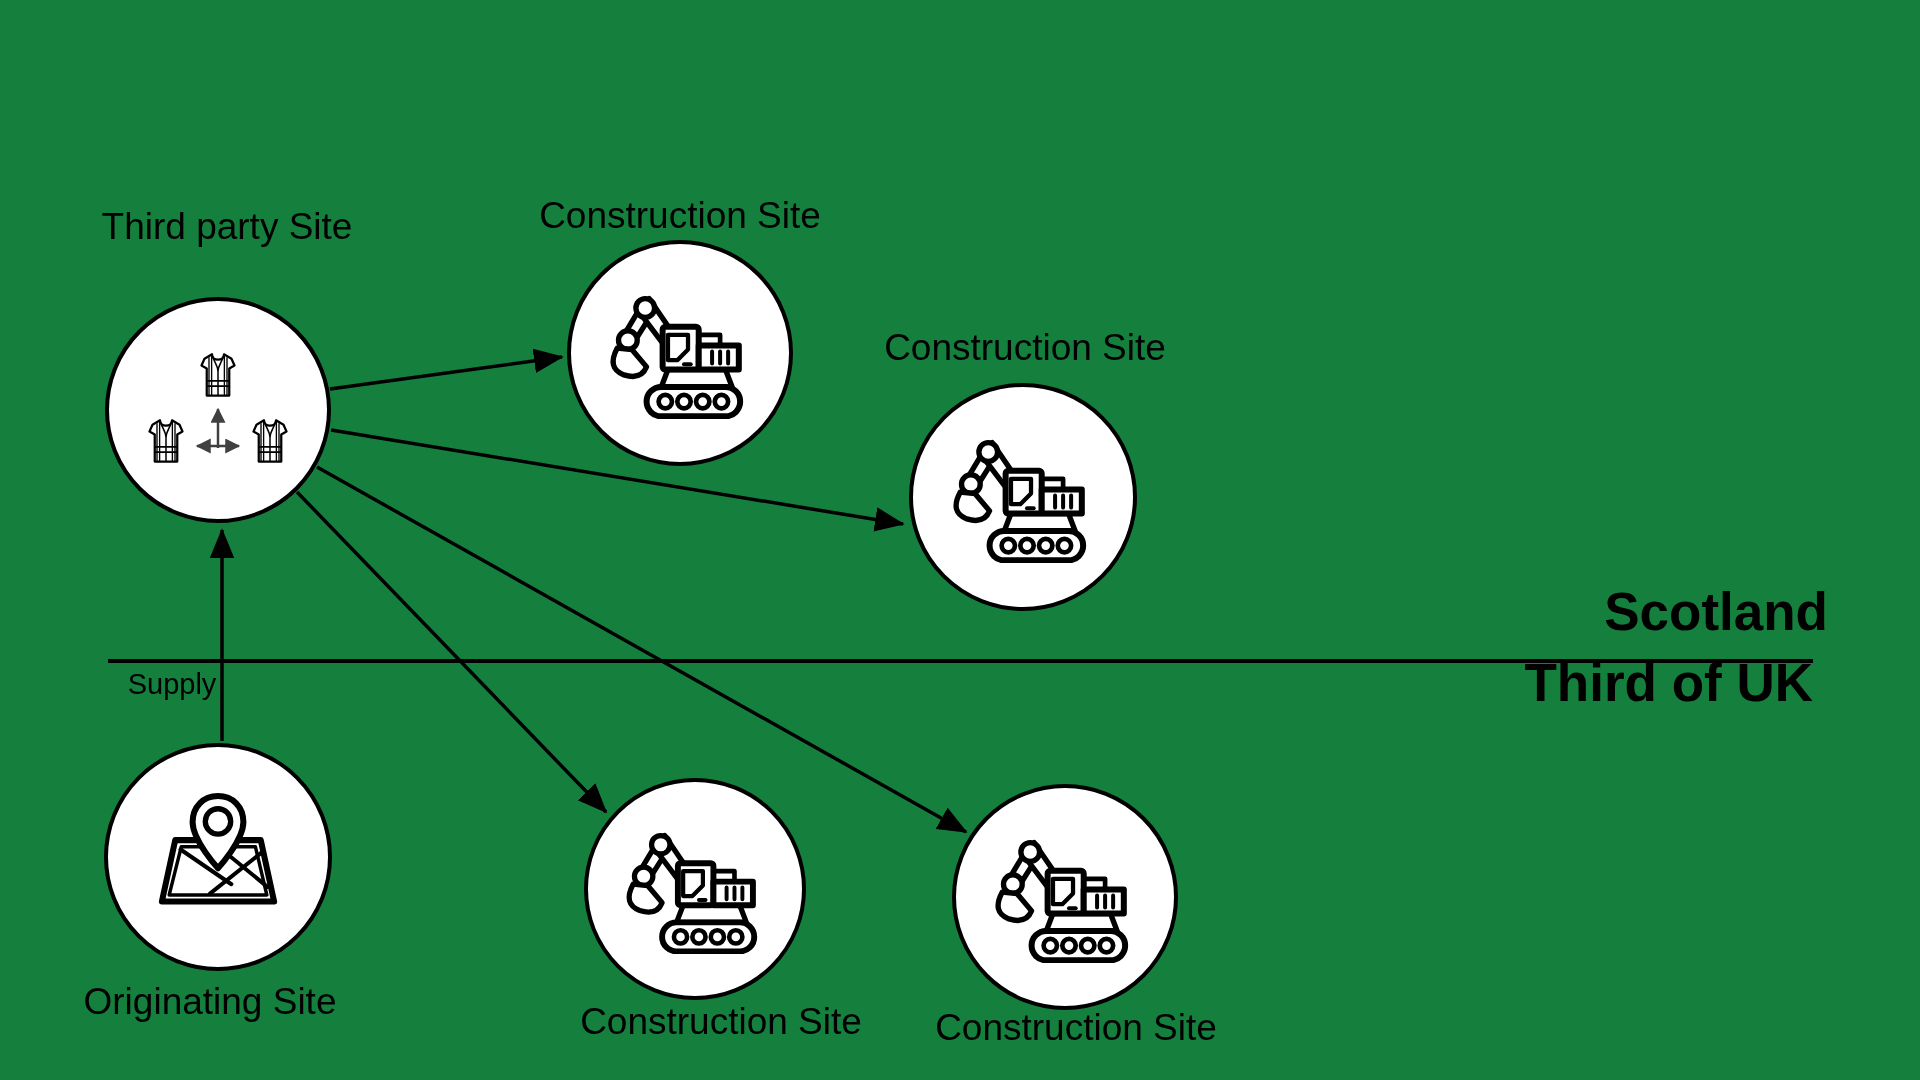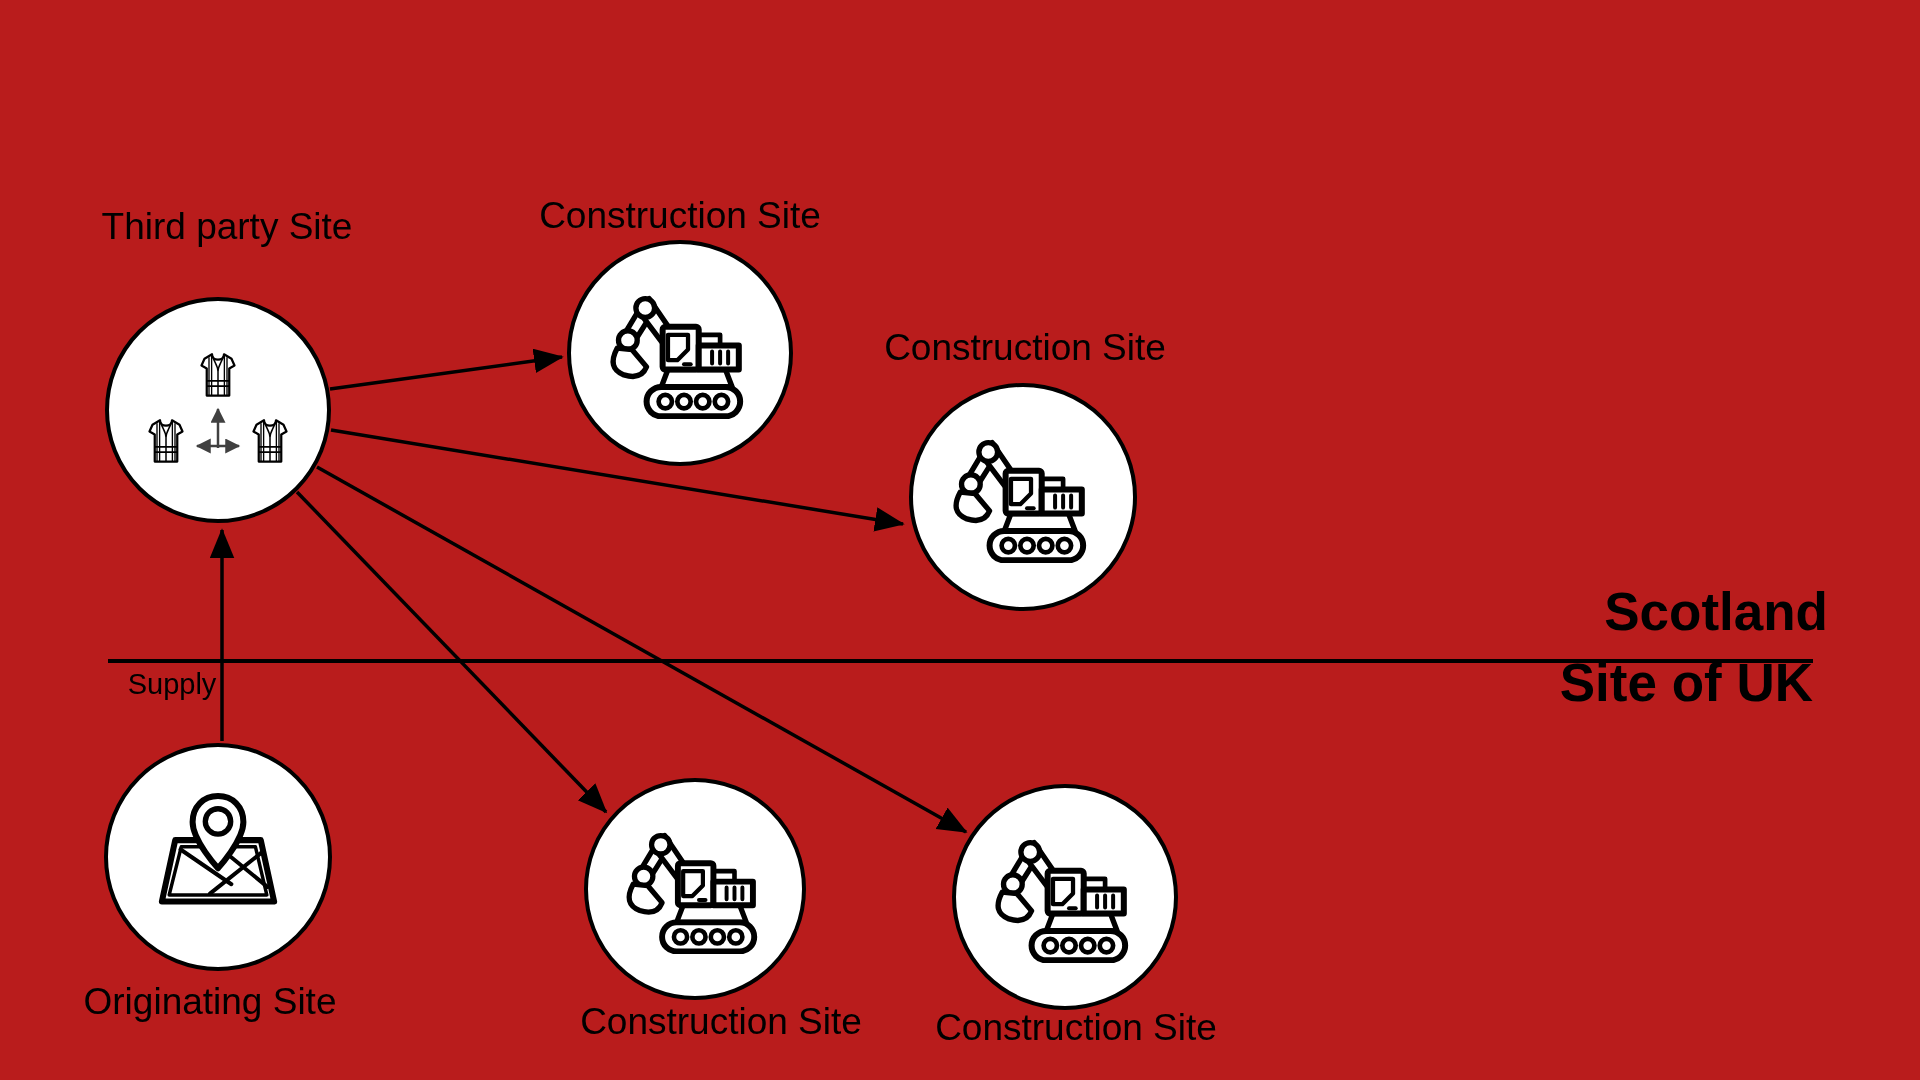--- a/index.html
+++ b/index.html
@@ -1,20 +1,20 @@
 <!DOCTYPE html>
 <html><head>
 <meta charset="utf-8">
 <style>
   html, body { margin: 0; padding: 0; background: #ffffff; }
   .canvas {
     position: relative;
     width: 1920px;
     height: 1080px;
-    background: #b91c1c;
+    background: #15803d;
     overflow: hidden;
     font-family: "Liberation Sans", sans-serif;
     color: #000000;
   }
   .defs-holder { position: absolute; width: 0; height: 0; overflow: hidden; }
   .circle-node {
     position: absolute;
     box-sizing: border-box;
     border: 4.5px solid #000000;
     border-radius: 50%;
@@ -157,21 +157,21 @@
 
   <div class="node-label" style="left:227px; top:207px;">Third party Site</div>
   <div class="node-label" style="left:680px; top:196px;">Construction Site</div>
   <div class="node-label" style="left:1025px; top:328px;">Construction Site</div>
   <div class="node-label" style="left:721px; top:1002px;">Construction Site</div>
   <div class="node-label" style="left:1076px; top:1008px;">Construction Site</div>
   <div class="node-label" style="left:210px; top:982px;">Originating Site</div>
   <div class="supply-label" style="left:172px; top:668px;">Supply</div>
 
   <div class="region-label" style="right:92px; top:584px;">Scotland</div>
-  <div class="region-label" style="right:107px; top:655px;">Site of UK</div>
+  <div class="region-label" style="right:107px; top:655px;">Third of UK</div>
 
   <svg class="connections" viewBox="0 0 1920 1080">
     <line class="divider" x1="108" y1="661" x2="1813" y2="661"></line>
     <line class="conn" x1="222" y1="741" x2="222" y2="530" marker-end="url(#ah)"></line>
     <line class="conn" x1="330" y1="389" x2="562" y2="357" marker-end="url(#ah)"></line>
     <line class="conn" x1="331" y1="430" x2="903" y2="524" marker-end="url(#ah)"></line>
     <line class="conn" x1="297" y1="492" x2="606" y2="812" marker-end="url(#ah)"></line>
     <line class="conn" x1="317" y1="467" x2="966" y2="832" marker-end="url(#ah)"></line>
   </svg>
 

